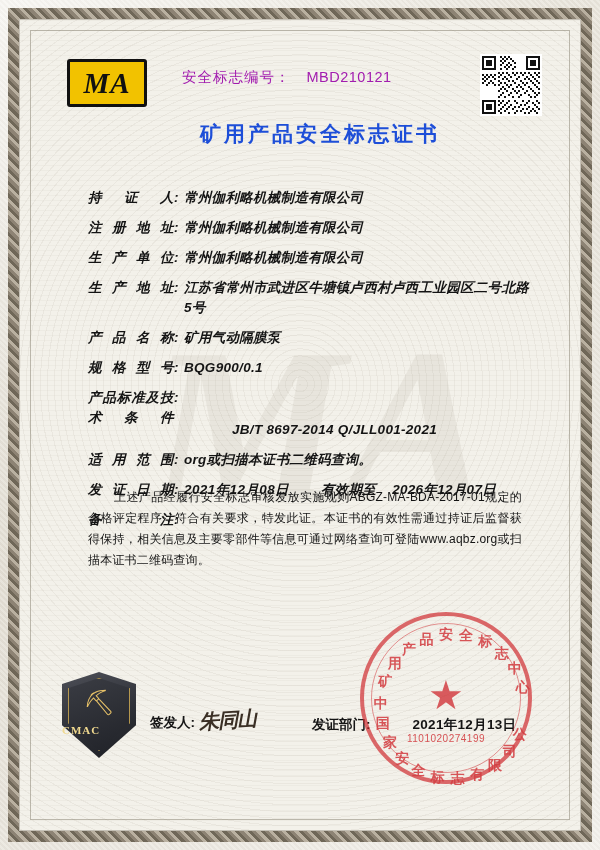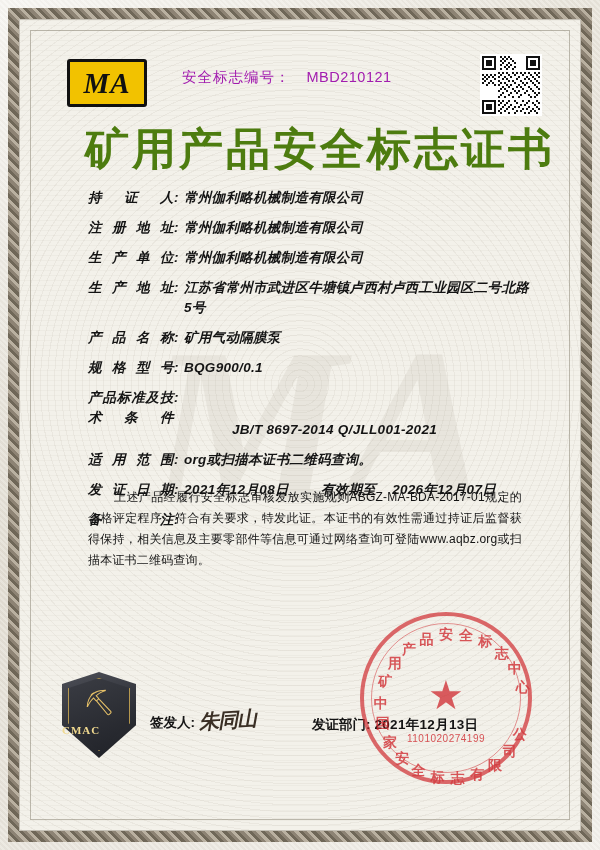--- a/index.html
+++ b/index.html
@@ -136,23 +136,23 @@
   }
   .qr svg { display: block; }
 
   .title {
     position: absolute;
     left: 0; right: 0;
     top: 90px;
     text-align: center;
     font-family: "DejaVu Sans", sans-serif;
     font-weight: bold;
-    font-size: 44px;
+    font-size: 21px;
     letter-spacing: 3px;
-    color: #4d7c0f;
+    color: #1d4ed8;
     padding-left: 40px;
   }
 
   
   .fields {
     position: absolute;
     left: 58px;
     right: 40px;
     top: 158px;
     font-style: italic;
@@ -275,20 +275,21 @@
   }
   .issuer {
     position: absolute;
     left: 282px;
     bottom: 86px;
     font-size: 13.5px;
     font-weight: bold;
     color: #141414;
     display: flex;
     align-items: baseline;
+    gap: 38px;
   }
   .issuer .date {
     margin-left: 4px;
     letter-spacing: .3px;
   }
 
   
   .seal {
     position: absolute;
     right: 38px;

